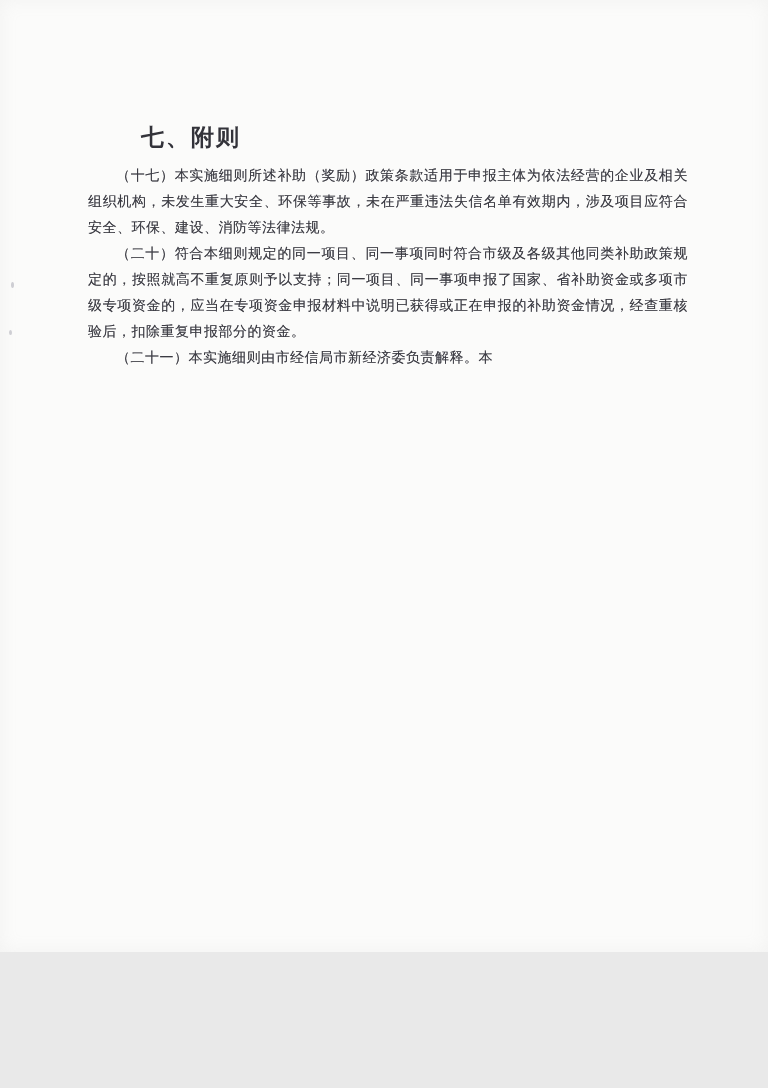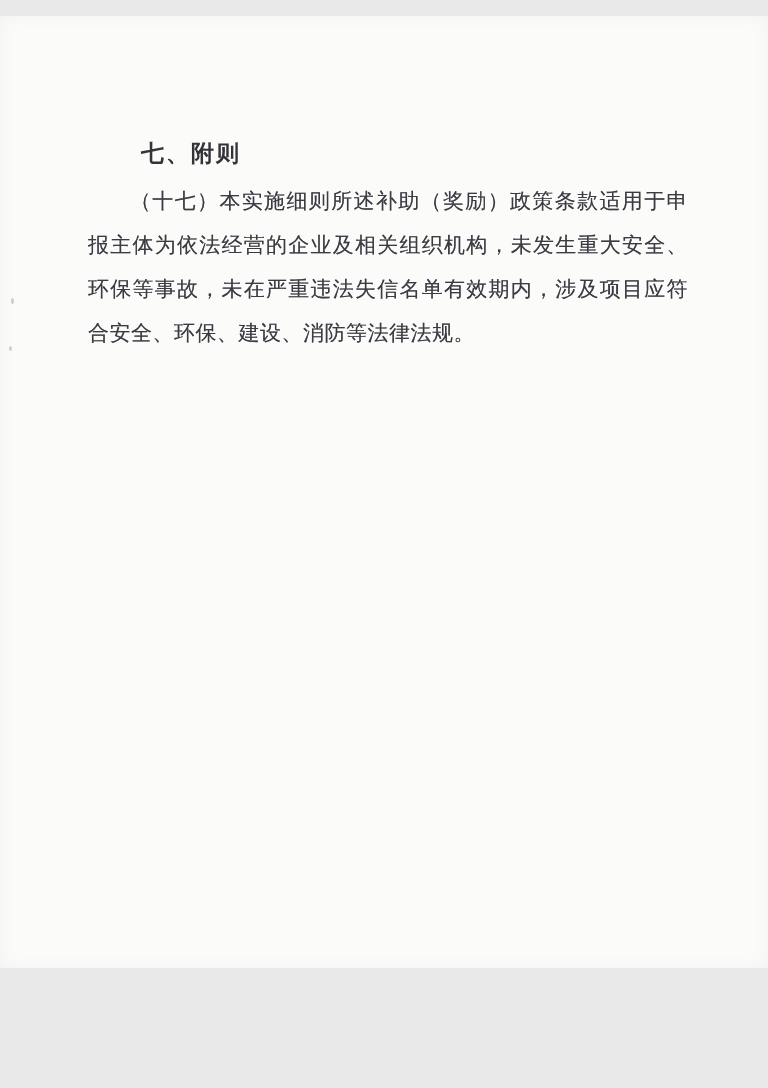--- a/index.html
+++ b/index.html
@@ -4,21 +4,21 @@
 <style>
   html, body {
     margin: 0;
     padding: 0;
     background: #e9e9e9;
   }
   .page {
     position: relative;
     width: 768px;
     height: 952px;
-    margin: 16px auto;
+    margin: 0 auto;
     background: #fbfbfa;
     overflow: hidden;
     font-family: "Liberation Serif", "DejaVu Serif", serif;
     box-shadow: inset 0 0 18px rgba(180,180,180,0.12);
   }
   .content {
     position: absolute;
     left: 88px;
     top: 116px;
     width: 600px;
@@ -29,22 +29,22 @@
     font-weight: bold;
     font-size: 23px;
     line-height: 42px;
     padding-left: 53px;
     letter-spacing: 2px;
     color: #33333a;
     margin: 0 0 5px 0;
   }
   .para {
     margin: 0;
-    font-size: 21px;
-    line-height: 44px;
+    font-size: 14px;
+    line-height: 26px;
     text-indent: 2em;
     text-align: justify;
     letter-spacing: 0.5px;
     color: #3b3b43;
     
     text-shadow: 0 0 0.4px rgba(59,59,67,0.55);
   }
   .page-number {
     position: absolute;
     right: 84px;
@@ -72,18 +72,20 @@
   <span class="speck speck-1"></span>
   <span class="speck speck-2"></span>
 
   <div class="content">
     <h2 class="section-heading">七、附则</h2>
 
     <p class="para">（十七）本实施细则所述补助（奖励）政策条款适用于申报主体为依法经营的企业及相关组织机构，未发生重大安全、环保等事故，未在严重违法失信名单有效期内，涉及项目应符合安全、环保、建设、消防等法律法规。</p>
 
 
 
+    <p class="para">（二十）符合本细则规定的同一项目、同一事项同时符合市级及各级其他同类补助政策规定的，按照就高不重复原则予以支持；同一项目、同一事项申报了国家、省补助资金或多项市级专项资金的，应当在专项资金申报材料中说明已获得或正在申报的补助资金情况，经查重核验后，扣除重复申报部分的资金。</p>
 
+    <p class="para">（二十一）本实施细则由市经信局市新经济委负责解释。本</p>
   </div>
 
   <div class="page-number">— 27 —</div>
 
 </div>
 
 </body></html>

